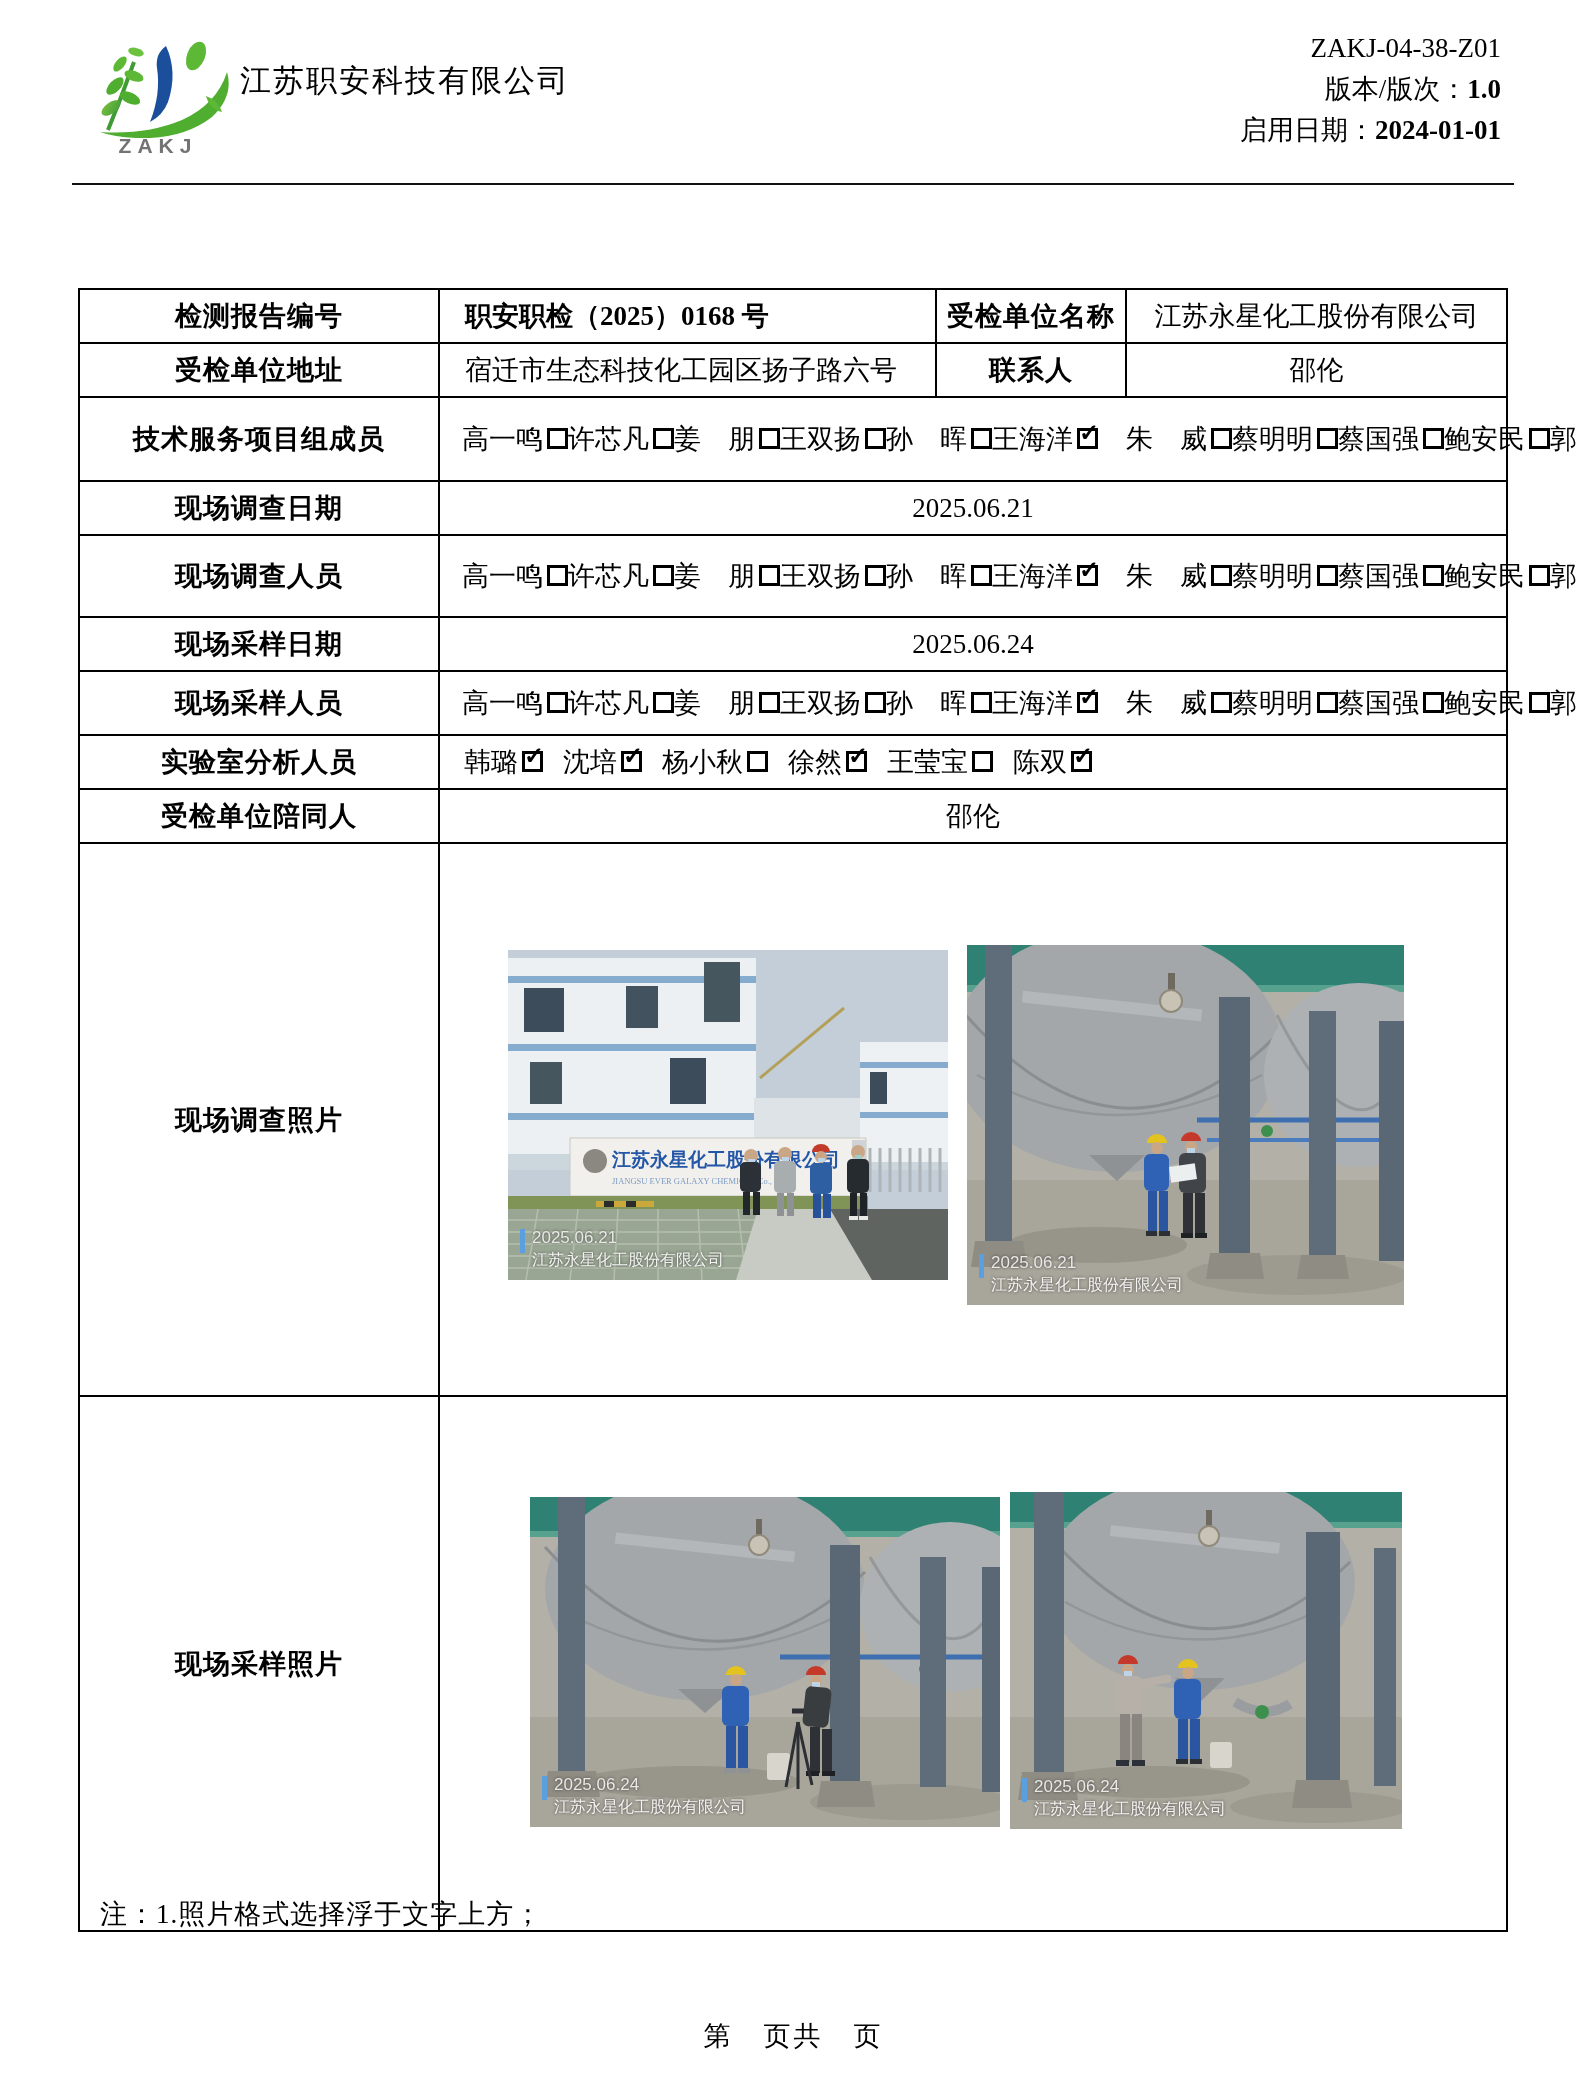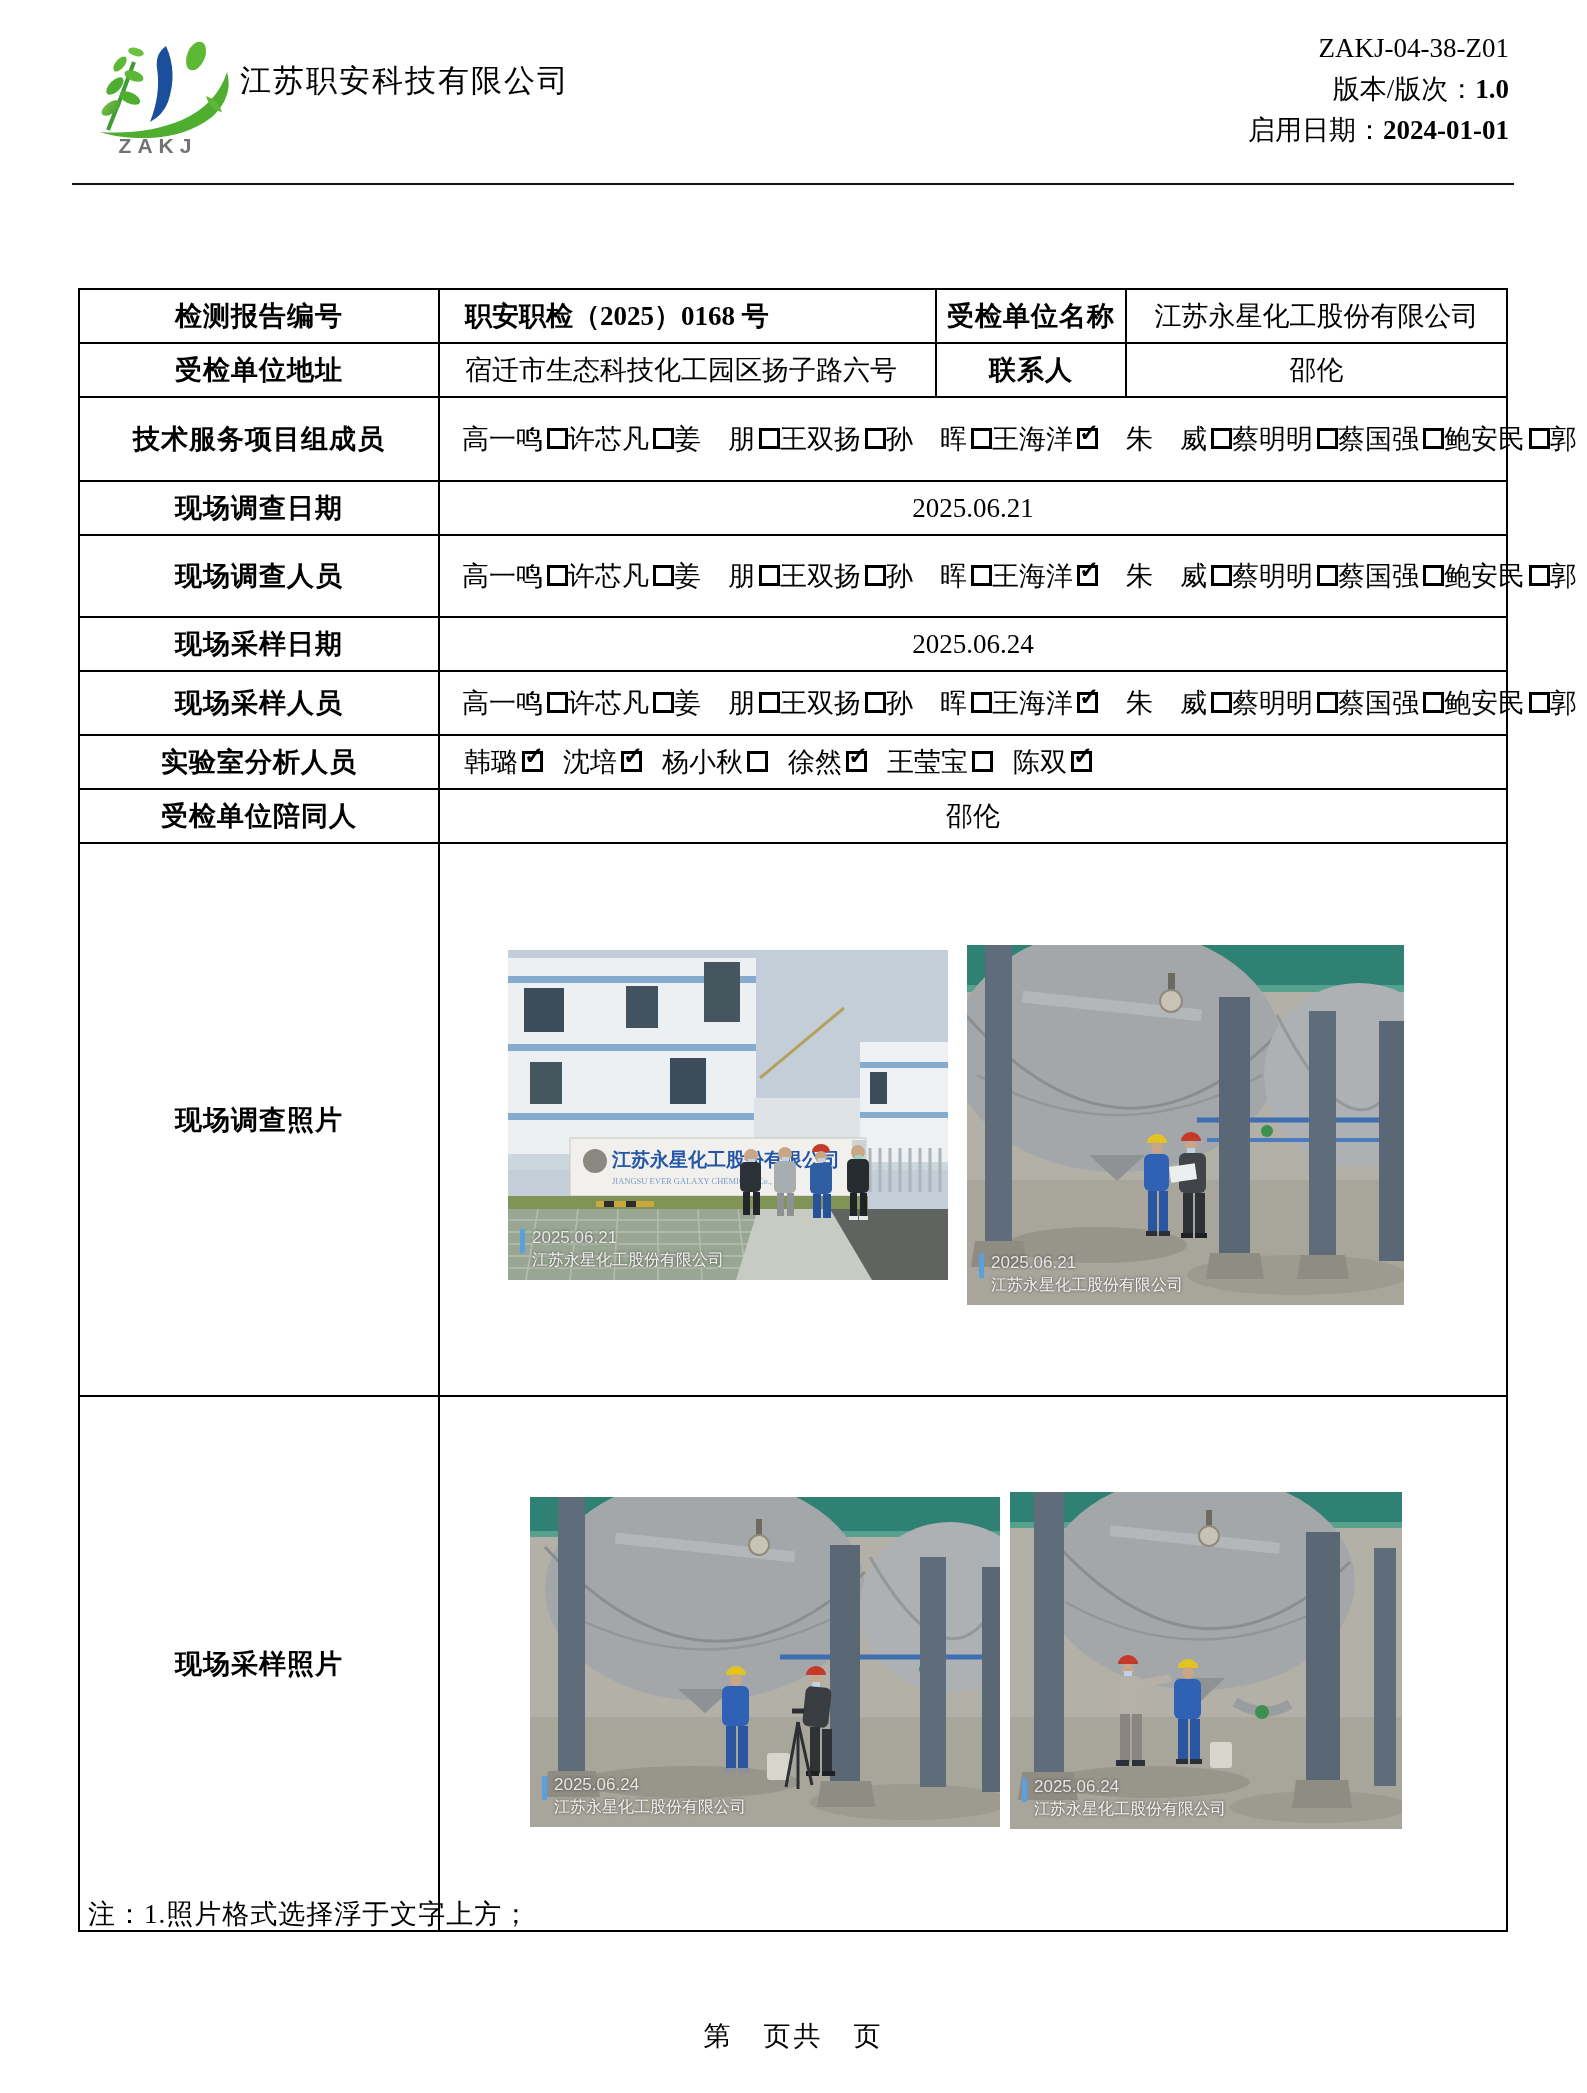--- a/index.html
+++ b/index.html
@@ -5,21 +5,21 @@
   html,body{margin:0;padding:0;background:#888;}
   .page{position:relative;width:1587px;height:2093px;background:#ffffff;margin:0 auto;
         font-family:"Liberation Serif",serif;color:#000;overflow:hidden;}
 
   
   .logo-box{position:absolute;left:78px;top:34px;width:160px;height:104px;}
   .logo-caption{position:absolute;left:78px;top:134px;width:160px;text-align:center;
                 color:#737373;font-weight:bold;font-size:21px;letter-spacing:6px;
                 font-family:"Liberation Sans",sans-serif;}
   .company-name{position:absolute;left:240px;top:60px;font-size:31px;letter-spacing:2px;}
-  .doc-info{position:absolute;right:78px;top:28px;text-align:right;font-size:27px;line-height:41px;}
+  .doc-info{position:absolute;right:86px;top:28px;text-align:right;font-size:27px;line-height:41px;}
   .doc-info b{font-weight:bold;}
   .rule{position:absolute;left:72px;top:183px;width:1442px;border-top:2px solid #111;}
 
   .page-title{position:absolute;left:0;top:203px;width:100%;text-align:center;
               font-size:39px;font-weight:bold;letter-spacing:3px;}
 
   
   table.form{position:absolute;left:78px;top:288px;width:1428px;border-collapse:collapse;
              table-layout:fixed;}
   table.form td{border:2px solid #000;font-size:27px;padding:8px;vertical-align:middle;}
@@ -44,21 +44,21 @@
   td.photo-cell{position:relative;}
   .photo{position:absolute;overflow:hidden;}
   .photo svg{display:block;}
   .wm{position:absolute;left:12px;bottom:10px;display:flex;align-items:flex-start;
       font-family:"Liberation Sans",sans-serif;}
   .wm-bar{width:5px;height:24px;background:#5aa0e0;margin-right:7px;margin-top:2px;}
   .wm-date{color:#e8e8e6;font-size:17px;line-height:22px;text-shadow:0 0 3px rgba(40,40,40,.8);}
   .wm-co{color:#f4f4f2;font-size:16px;line-height:21px;text-shadow:0 0 3px rgba(40,40,40,.8);}
 
   
-  .note{position:absolute;left:88px;top:1896px;font-size:27px;letter-spacing:1px;}
+  .note{position:absolute;left:100px;top:1896px;font-size:27px;letter-spacing:1px;}
   .page-footer{position:absolute;left:0;top:2018px;width:100%;text-align:center;
                font-size:27px;letter-spacing:3px;}
 </style>
 </head>
 <body>
 
 <div class="page">
 
   <div class="logo-box">
     <svg width="160" height="104" viewBox="0 0 160 104">

